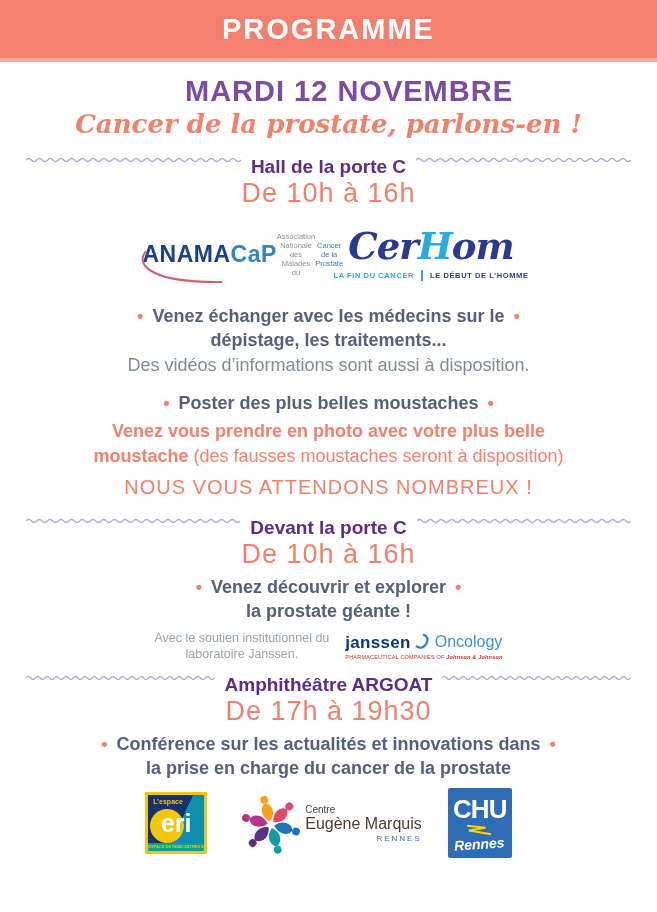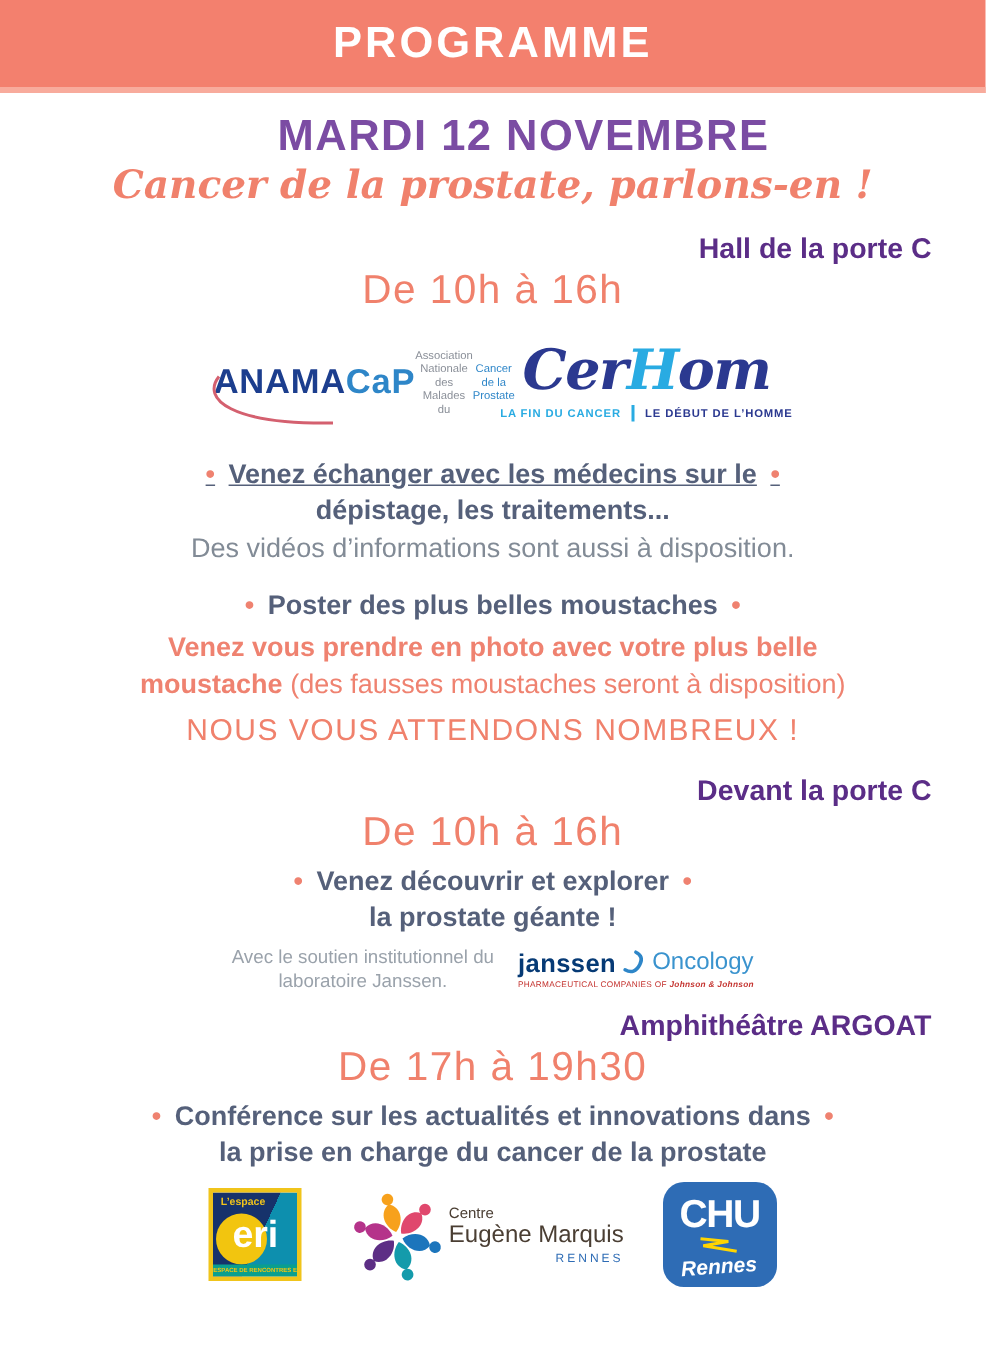--- a/index.html
+++ b/index.html
@@ -19,35 +19,35 @@
     display:flex; align-items:center; justify-content:center;
   }
   .banner-title { color:#fff; font-size:29px; font-weight:bold; letter-spacing:2px; }
 
   
   .date-title { margin-top:12px; color:#7b4ca3; font-size:29px; line-height:34px; font-weight:bold; letter-spacing:1px;padding-left:41px; }
   .subtitle   { margin-top:2px; color:#f0816c; font-size:26px; line-height:28px;
                 font-family:"DejaVu Serif","Liberation Serif",serif; font-style:italic; font-weight:600; }
 
   
-  .section-head { display:flex; align-items:flex-end; padding:0 26px; height:22px;flex-direction:column; }
+  .section-head { display:flex; align-items:flex-start; padding:0 26px; height:22px; }
   .section-head .wave { flex:1 1 auto; height:8px; min-width:10px; }
   .section-title { color:#5b2d87; font-size:19px; font-weight:bold; margin:0 10px; white-space:nowrap; }
   .time { color:#f0816c; font-size:27px; line-height:30px; letter-spacing:1px; }
 
   .mt-s1 { margin-top:18px; }
   .mt-s2 { margin-top:18px; }
   .mt-s3 { margin-top:10px; }
 
   
   .bullet-line { color:#55607a; font-size:18px; line-height:24px; font-weight:bold; }
   .bullet-cont { color:#55607a; font-size:18px; line-height:25px; font-weight:bold; }
   .dot { color:#ef8270; margin:0 9px; }
   .mt-stands { margin-top:12px; }
-  .mt-ech    { margin-top:10px;text-decoration:underline; }
+  .mt-ech    { margin-top:10px; }
   .mt-poster { margin-top:14px; }
   .mt-disc   { margin-top:6px; }
   .mt-conf   { margin-top:6px; }
   .videos  { color:#828b96; font-size:18px; line-height:24px; }
   .photo   { width:505px; margin:4px auto 0; color:#ef8270; font-size:18px; line-height:25px; }
   .photo .b{ font-weight:bold; }
   .closing { margin-top:6px; color:#f0816c; font-size:20px; line-height:24px; letter-spacing:1px; }
 
   
   .logos-row   { display:flex; justify-content:center; align-items:center; gap:40px; margin-top:6px; height:80px; }
@@ -94,21 +94,21 @@
 
   
   .logo-cem { display:flex; align-items:center; }
   .cem-star { width:76px; height:76px; flex:none; }
   .cem-text { text-align:left; margin-left:-4px; }
   .cem-centre { font-size:10px; line-height:11px; color:#4a3e33; }
   .cem-name   { font-size:16px; line-height:18px; color:#4a3e33; }
   .cem-city   { font-size:8px; line-height:9px; color:#2e6cb5; letter-spacing:2px; text-align:right; margin-top:1px; }
 
   
-  .logo-chu { width:76px; height:70px; background:#2e6cb5; border-radius:14px; flex:none;
+  .logo-chu { width:64px; height:70px; background:#2e6cb5; border-radius:2px; flex:none;
               display:flex; flex-direction:column; align-items:center; justify-content:center; }
   .chu-name { color:#fff; font-size:26px; font-weight:bold; line-height:1; letter-spacing:-1px; }
   .chu-squiggle { width:34px; height:13px; margin:1px 0; }
   .chu-city { color:#fff; font-size:14px; font-weight:bold; font-style:italic; transform:rotate(-4deg); line-height:1; }
 </style>
 </head>
 <body>
 
 <div class="page">
 

